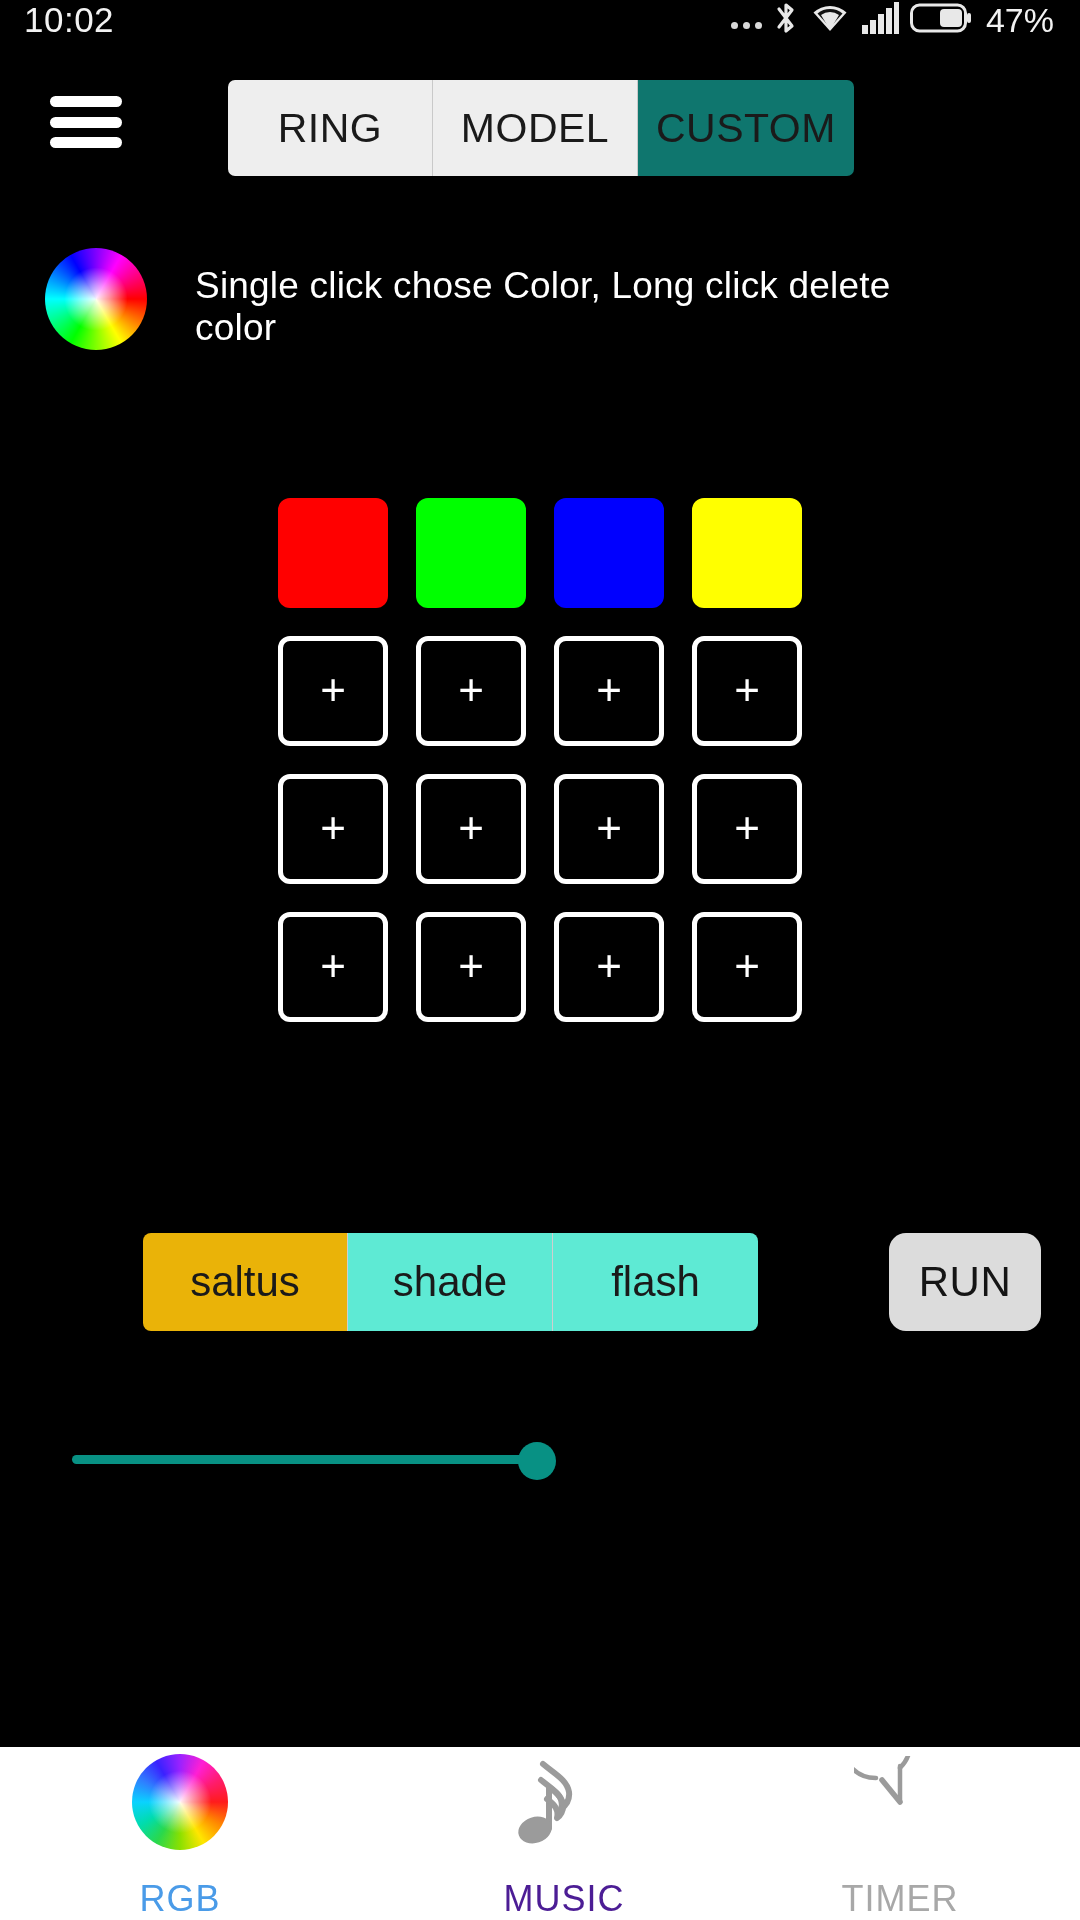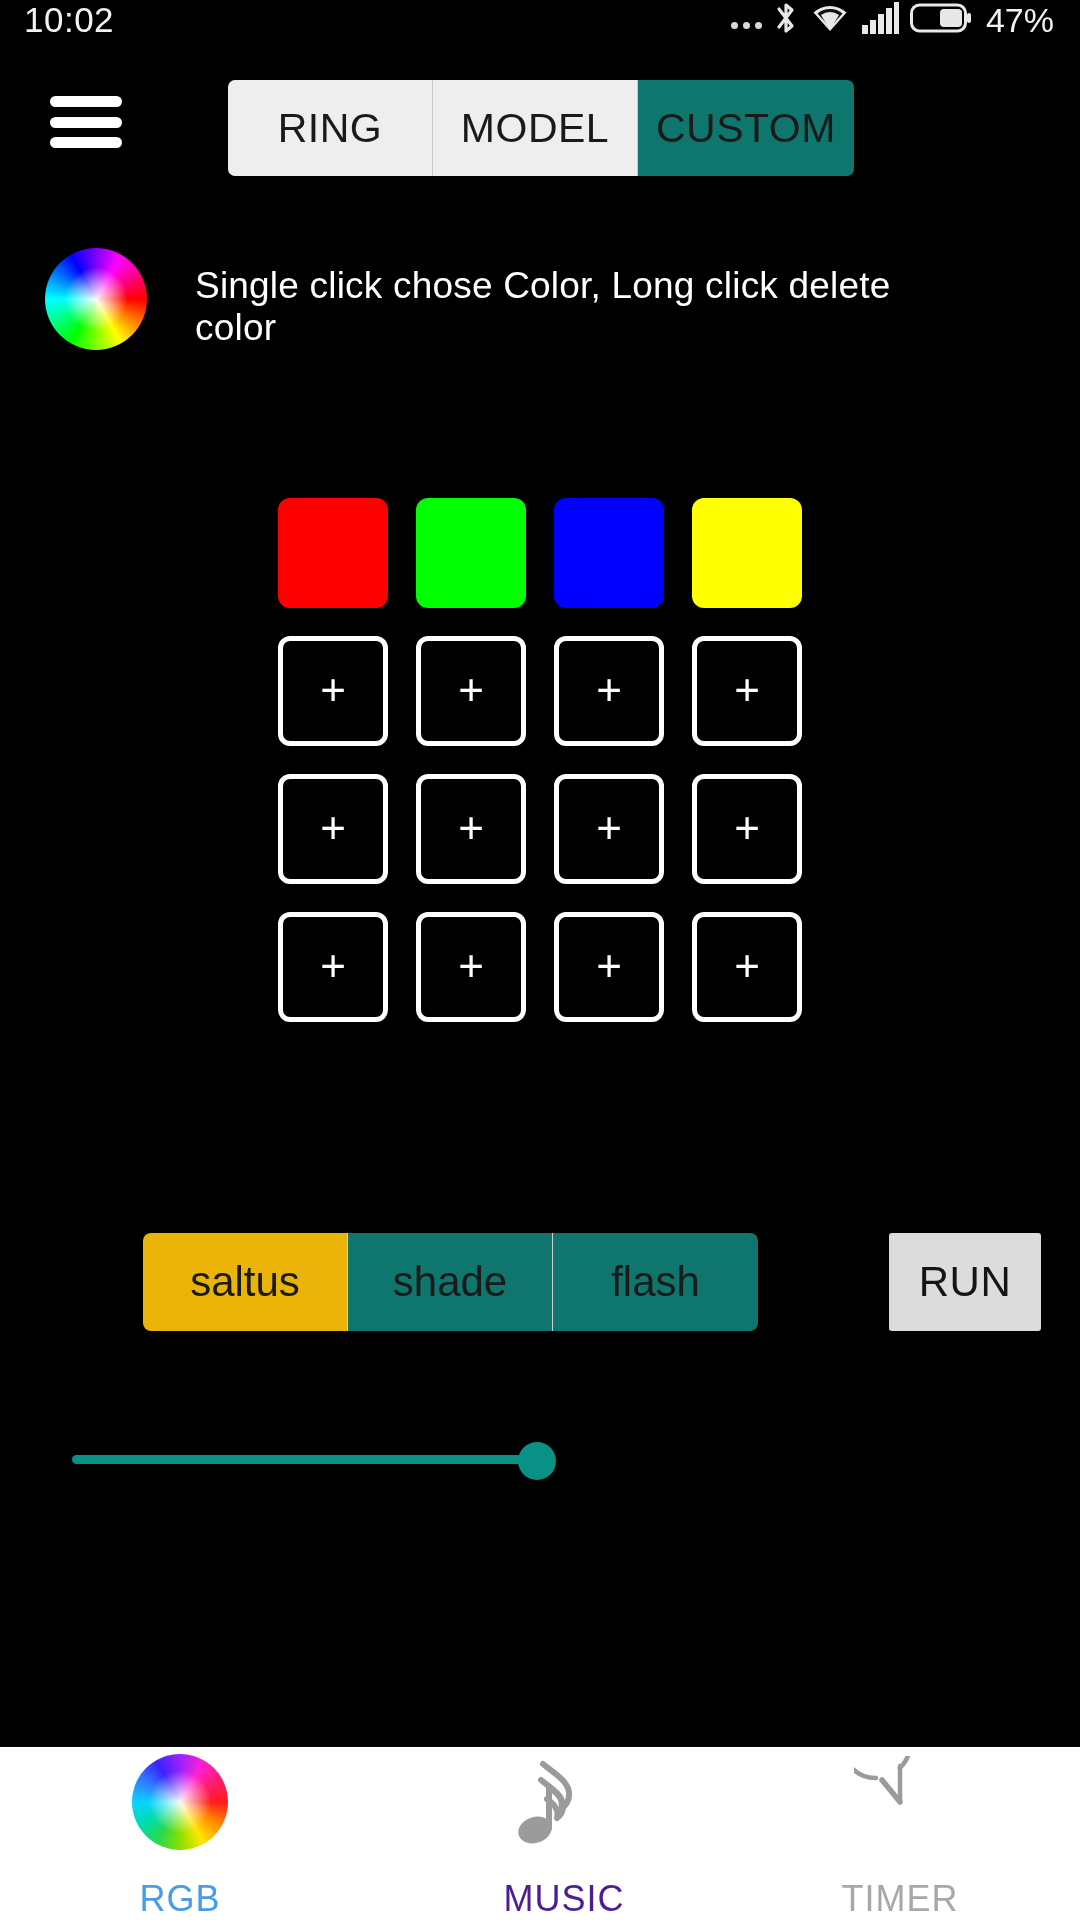--- a/index.html
+++ b/index.html
@@ -79,28 +79,28 @@
 
   
   .mode-row { position:absolute; left:0; top:1233px; width:1080px; height:110px; }
   .mode-tabs {
     position:absolute; left:143px; top:0;
     display:flex; border-radius:8px; overflow:hidden;
   }
   .mode-tab {
     height:98px; min-width:205px; padding:0 20px;
     display:flex; align-items:center; justify-content:center;
-    font-size:42px; color:#1a1a1a; background:#0f766e;
+    font-size:42px; color:#1a1a1a; background:#5eead4;
     border-right:1px solid #cfcfcf;
   }
   .mode-tab:last-child { border-right:none; }
   .mode-tab.selected { background:#b6c2c9; }
   .run-button {
     position:absolute; left:889px; top:0; width:152px; height:98px;
-    background:#dcdcdc; border-radius:3px;
+    background:#dcdcdc; border-radius:17px;
     display:flex; align-items:center; justify-content:center;
     font-size:42px; color:#151515; letter-spacing:0.5px;
   }
 
   
   .slider { position:absolute; left:0; top:1430px; width:1080px; height:60px; }
   .slider-track {
     position:absolute; left:72px; top:25px; width:468px; height:9px;
     background:#089184; border-radius:5px;
   }

